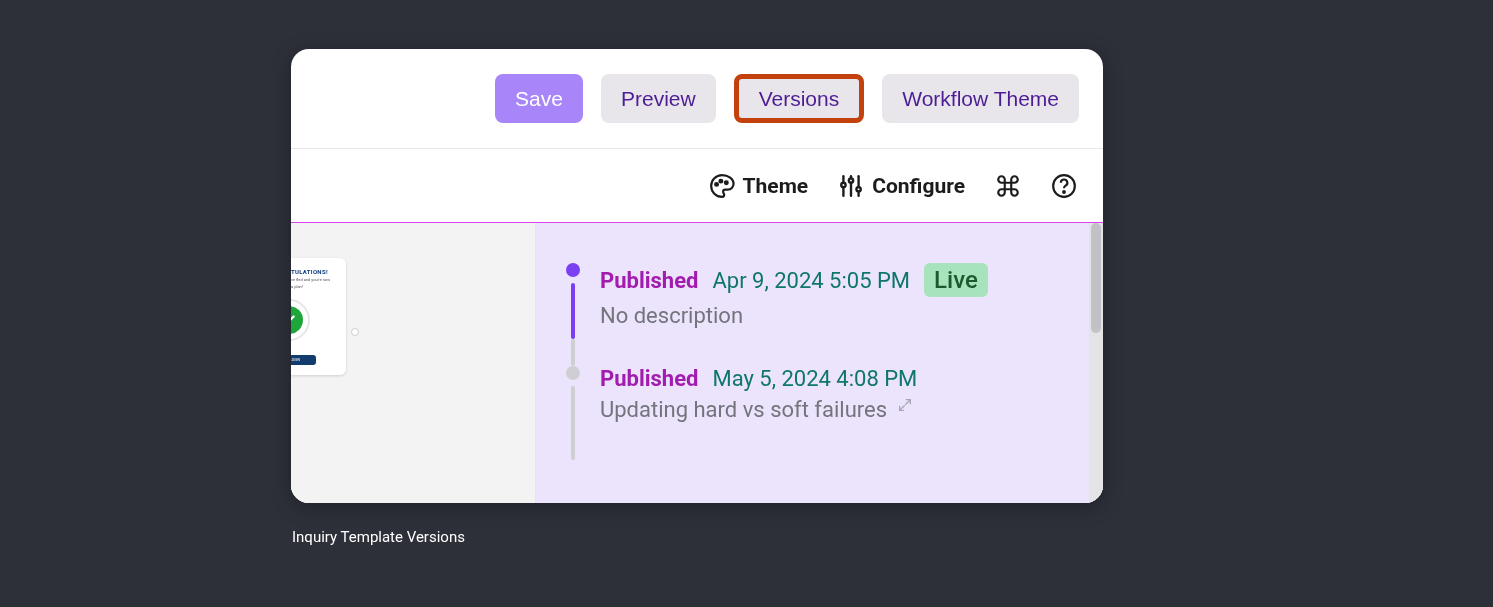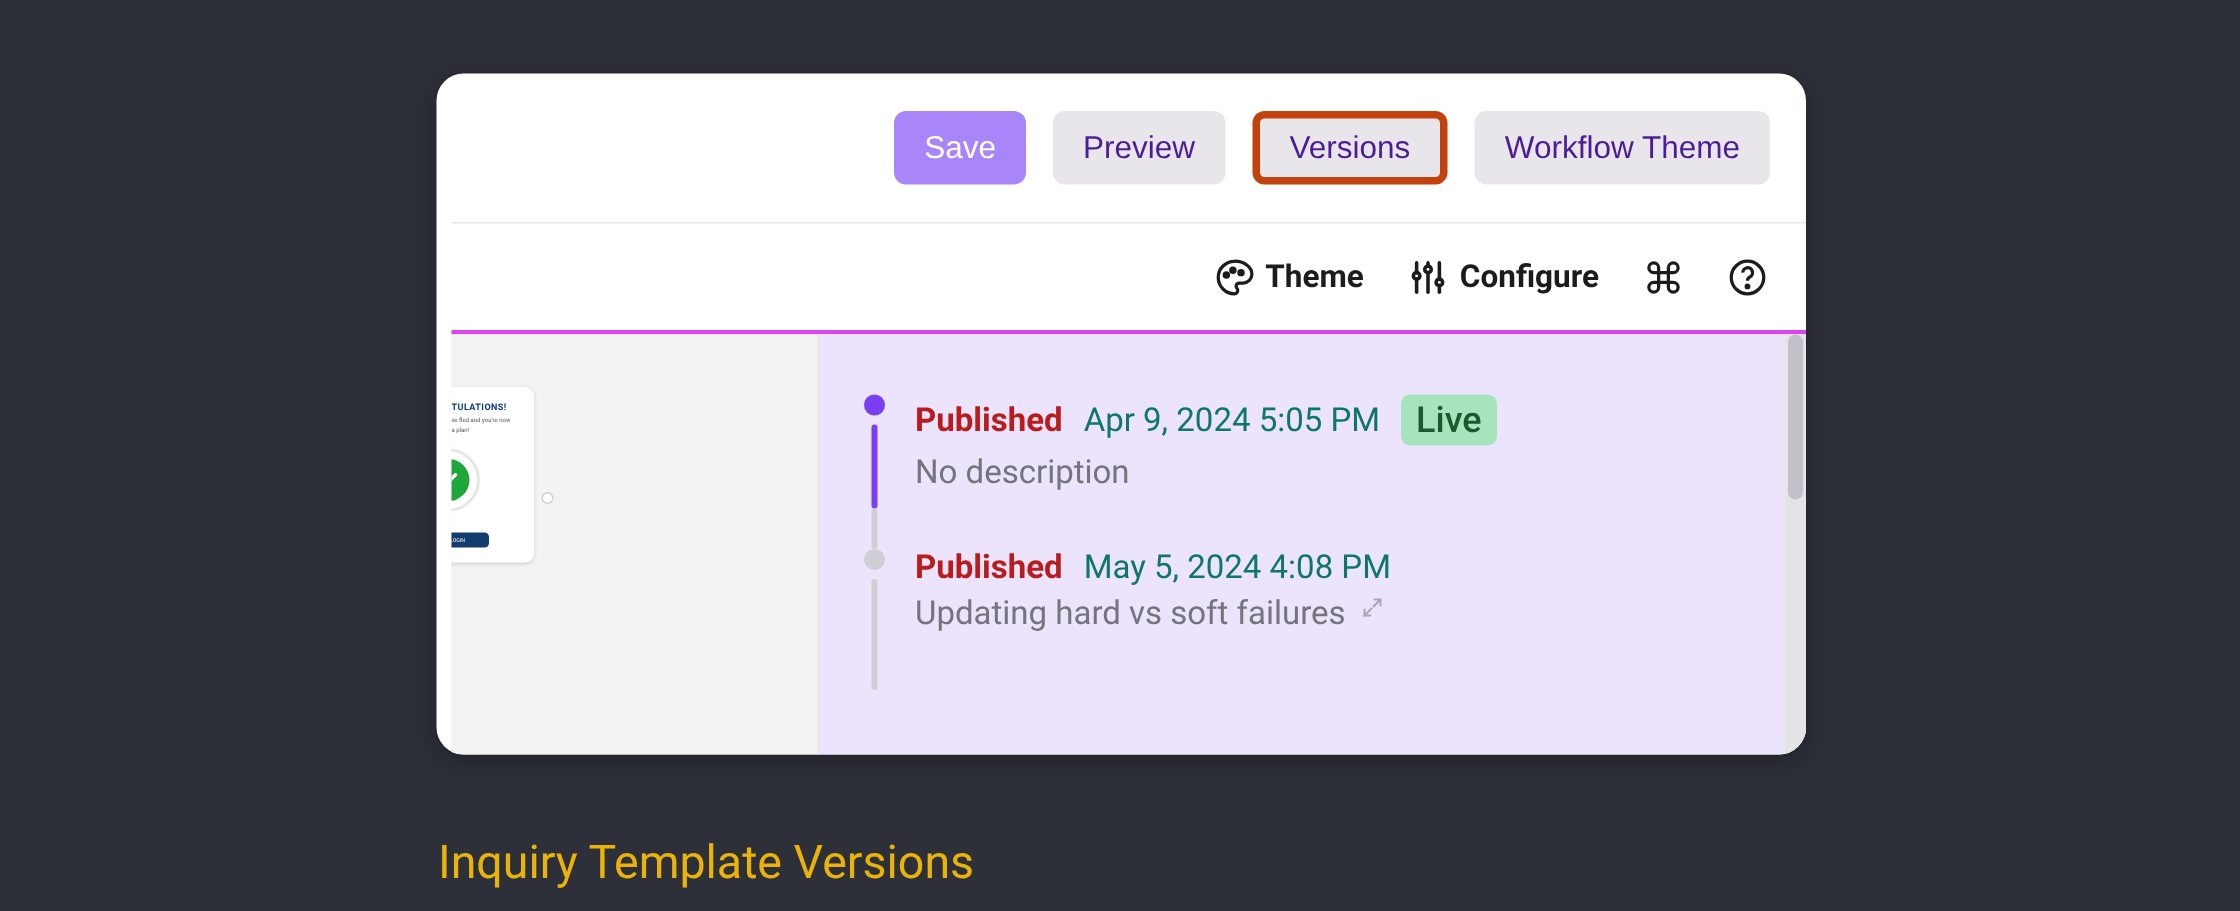--- a/index.html
+++ b/index.html
@@ -8,27 +8,26 @@
     font-family: -apple-system, BlinkMacSystemFont, "Segoe UI", Roboto, sans-serif;
     width: 1493px;
     height: 607px;
     overflow: hidden;
     position: relative;
   }
   .card {
     position: absolute;
     left: 291px;
     top: 49px;
-    width: 913px;
+    width: 812px;
     height: 454px;
     background: #fff;
     border-radius: 18px;
     overflow: hidden;
     box-shadow: 0 4px 20px rgba(0,0,0,0.3);
-    padding-left: 10px;
   }
   .top-toolbar {
     height: 100px;
     border-bottom: 1px solid #e8e8e9;
     display: flex;
     align-items: center;
     justify-content: flex-end;
     gap: 18px;
     padding-right: 24px;
   }
@@ -51,21 +50,21 @@
     background: #e8e6ea;
     border: 5px solid #c2410c;
   }
   .sub-toolbar {
     height: 74px;
     display: flex;
     align-items: center;
     justify-content: flex-end;
     gap: 30px;
     padding-right: 26px;
-    border-bottom: 3px solid #d946ef;
+    border-bottom: 1px solid #d946ef;
   }
   .sub-item {
     display: flex;
     align-items: center;
     gap: 8px;
     font-size: 21px;
     font-weight: 700;
     color: #1c1c1c;
     cursor: pointer;
   }
@@ -139,34 +138,34 @@
   }
   .dot-col { width: 14px; display: flex; flex-direction: column; align-items: center; }
   .dot { width: 14px; height: 14px; border-radius: 50%; }
   .dot-active { background: #7b3ff2; }
   .dot-inactive { background: #cfcfd3; }
   .line { width: 4px; flex: 1; border-radius: 2px; }
   .line-active { background: #7b3ff2; }
   .line-inactive { background: #cfcfd3; }
   .version-body { padding-bottom: 38px; }
   .version-head { display: flex; align-items: center; gap: 14px; flex-wrap: wrap; }
-  .pub-label { font-size: 22px; font-weight: 700; color: #b91c1c; }
+  .pub-label { font-size: 22px; font-weight: 700; color: #a21caf; }
   .pub-date { font-size: 22px; color: #0f766e; }
   .live-badge {
     background: #a7e3bd; color: #1c5a2d; font-weight: 500;
     padding: 3px 10px; border-radius: 6px; font-size: 24px;
   }
   .pub-desc { font-size: 22px; color: #74747c; margin-top: 6px; display: flex; gap: 10px; }
   .expand-icon { width: 16px; height: 16px; opacity: 0.55; }
   .caption {
     position: absolute;
     left: 292px;
-    top: 556px;
-    font-size: 31px;
-    color: #eab308;
+    top: 528px;
+    font-size: 15px;
+    color: #ffffff;
     font-weight: 400;
   }
 </style>
 </head>
 <body>
 
 <div class="card">
 
   <div class="top-toolbar">
     <button class="btn btn-primary">Save</button>

